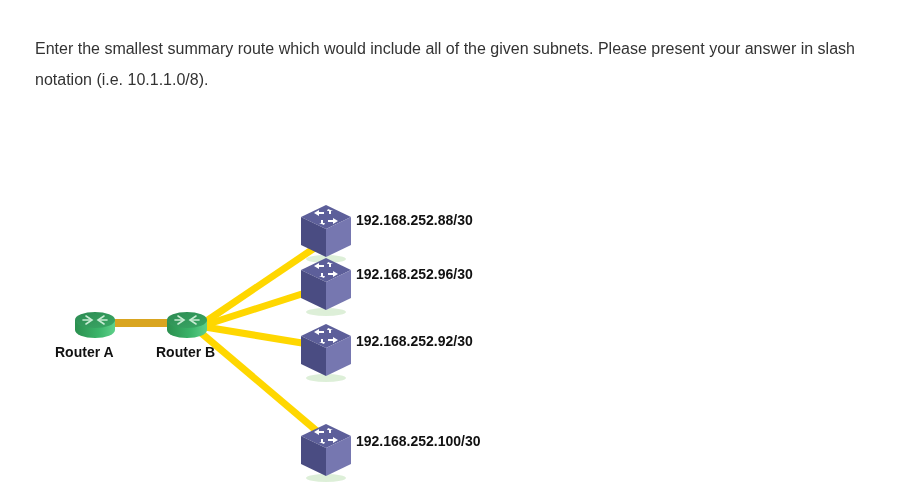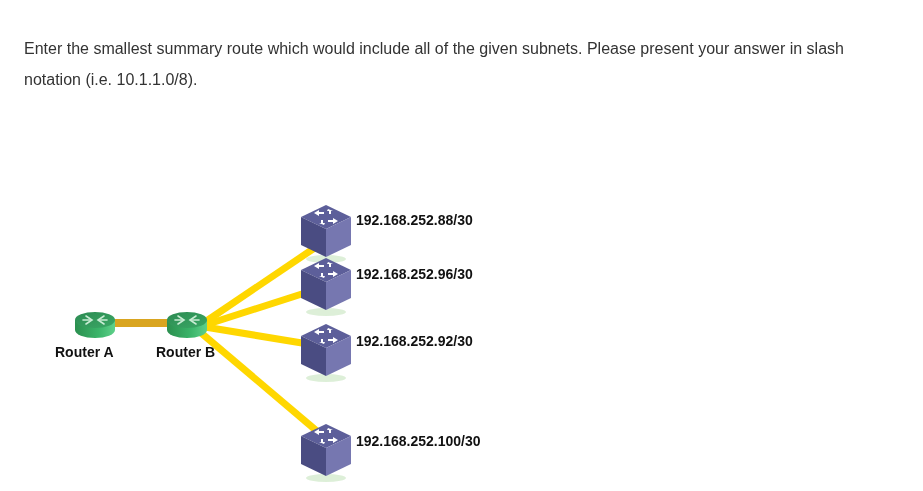--- a/index.html
+++ b/index.html
@@ -1,18 +1,18 @@
 <!DOCTYPE html>
 <html><head>
 <meta charset="utf-8">
 <style>
   html, body { margin: 0; padding: 0; background: #ffffff; }
   body { width: 923px; height: 491px; position: relative; overflow: hidden;
          font-family: "Liberation Sans", sans-serif; color: #333333; }
-  .question { position: absolute; left: 24px; top: 33px; width: 880px;
+  .question { position: absolute; left: 35px; top: 33px; width: 880px;
               font-size: 16px; line-height: 31px; color: #333333; }
   .diagram { position: absolute; left: 0; top: 0; width: 923px; height: 491px; }
   .node-label { font-family: "Liberation Sans", sans-serif; font-weight: bold;
                 font-size: 14px; fill: #111111; }
   .subnet-label { font-family: "Liberation Sans", sans-serif; font-weight: bold;
                   font-size: 14px; fill: #111111; }
 </style>
 </head>
 <body>
 

